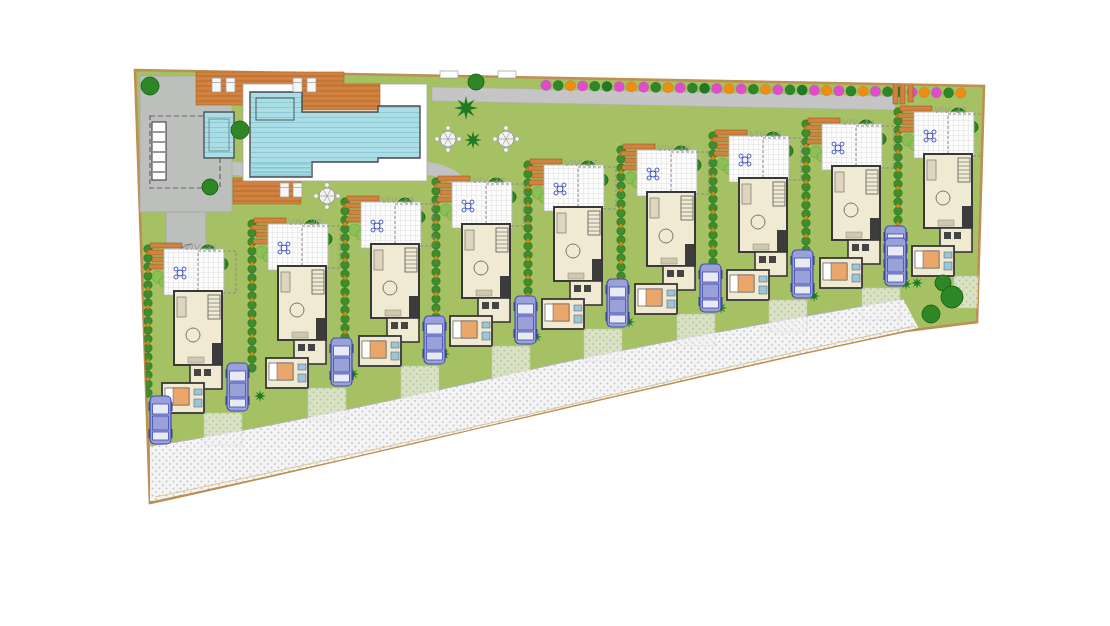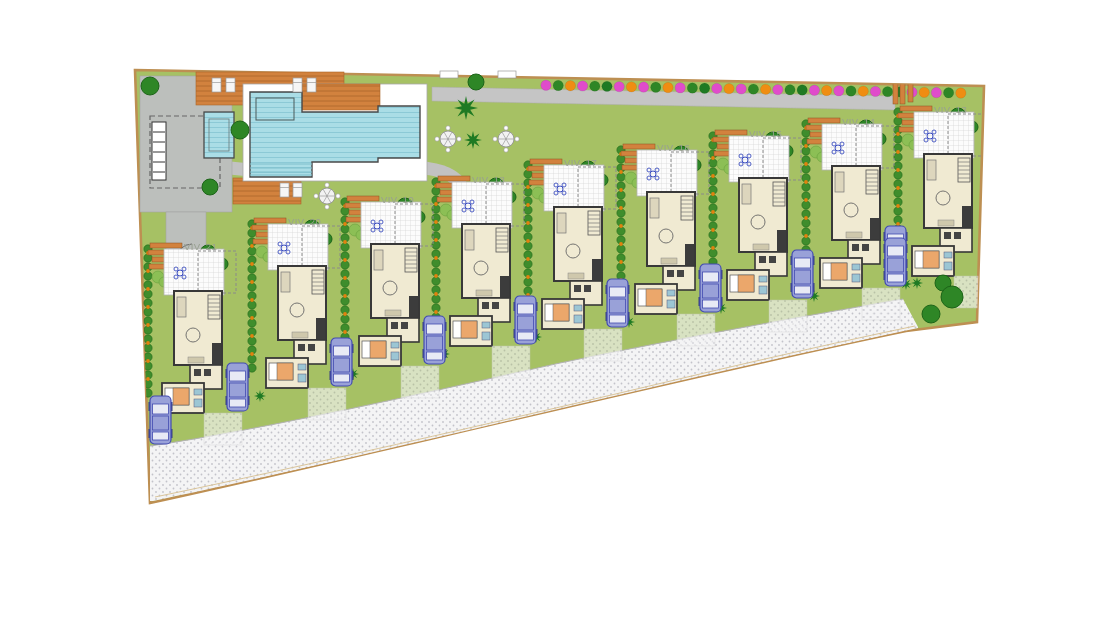--- a/index.html
+++ b/index.html
@@ -1,17 +1,17 @@
 <!DOCTYPE html>
 <html><head>
 <meta charset="utf-8">
 <style>
   html,body{margin:0;padding:0;background:#ffffff;}
   #stage{position:relative;width:1110px;height:596px;background:#a3a3a3;overflow:hidden;
-         font-family:"Liberation Sans", sans-serif;}
+         font-family:"Liberation Sans", sans-serif;font-style:italic;}
   svg{display:block}
   text.villa-label{font-family:"Liberation Sans", sans-serif;font-size:9.5px;letter-spacing:.4px;}
 </style>
 </head>
 <body>
 
 <div id="stage">
 <svg width="1110" height="626" viewBox="0 0 1110 626">
   <defs>
     <pattern id="roadHatch" width="7" height="7" patternUnits="userSpaceOnUse">

